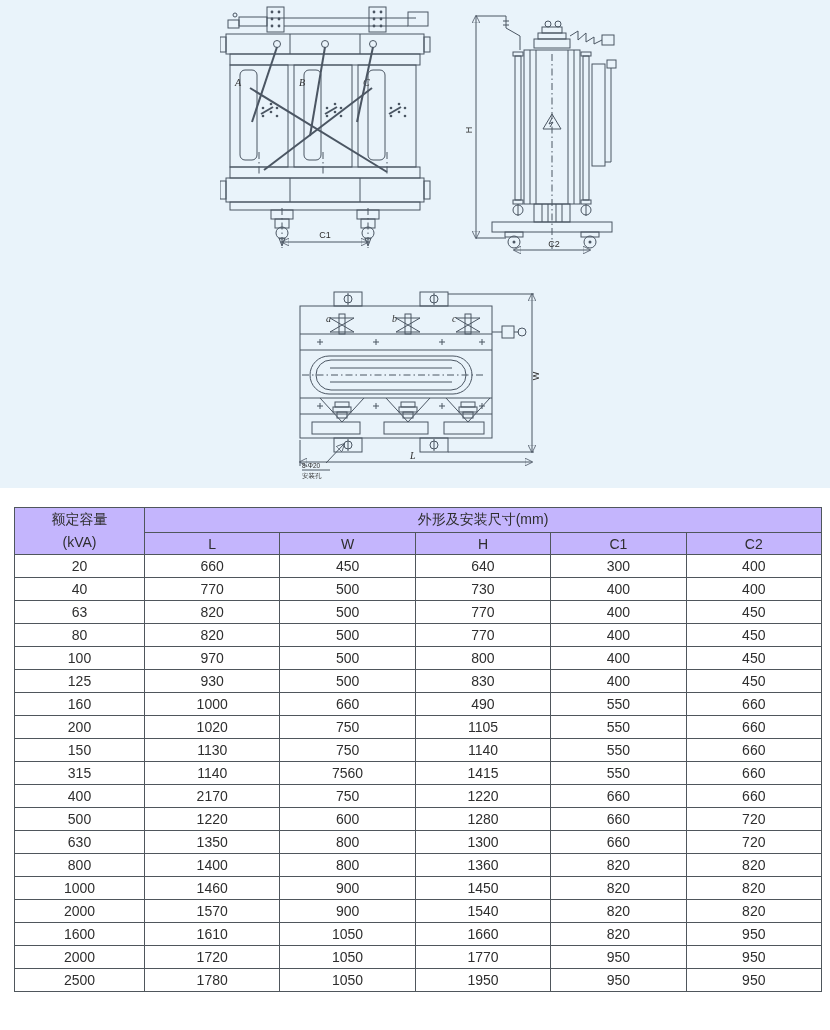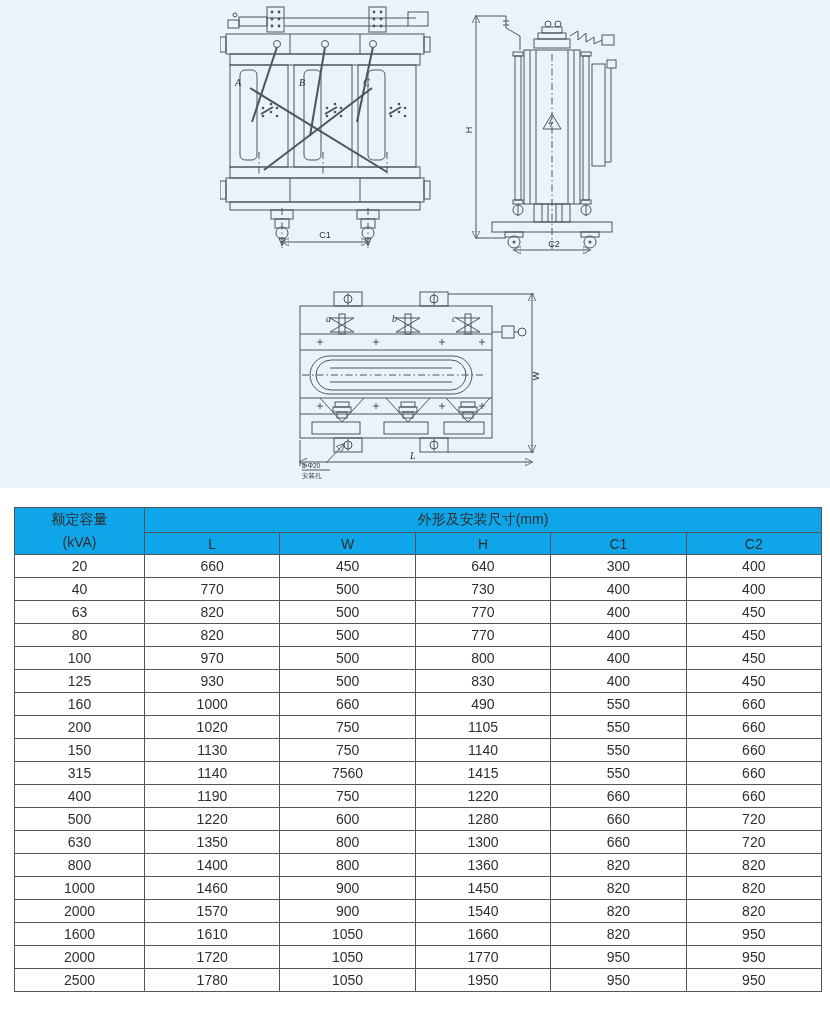--- a/index.html
+++ b/index.html
@@ -19,21 +19,21 @@
   svg .rod  { stroke-width:2; }
   text.dlbl { font:9px "Liberation Sans",sans-serif; text-anchor:middle; }
   text.ital { font:italic 10px "Liberation Serif",serif; }
   text.note { font:6.5px "Liberation Sans",sans-serif; }
 
   
   .table-wrap { position:absolute; left:14px; top:507px; width:808px; }
   table { width:100%; border-collapse:collapse; table-layout:fixed; }
   th, td { border:1px solid #4f565c; text-align:center; vertical-align:middle;
            color:#2e2e2e; font-size:14px; padding:0; }
-  thead th { background:#0ea5e9; font-weight:normal; }
+  thead th { background:#c4b5fd; font-weight:normal; }
   thead tr.h1 th { height:25px; }
   thead tr.h2 th { height:22px; }
   th.cap span { display:block; line-height:23px; }
   tbody td { height:23px; background:#ffffff; }
 </style>
 </head>
 <body>
 
 <div class="blue-panel">
 
@@ -431,21 +431,21 @@
         <tr>
           <td>315</td>
           <td>1140</td>
           <td>7560</td>
           <td>1415</td>
           <td>550</td>
           <td>660</td>
         </tr>
         <tr>
           <td>400</td>
-          <td>1190</td>
+          <td>2170</td>
           <td>750</td>
           <td>1220</td>
           <td>660</td>
           <td>660</td>
         </tr>
         <tr>
           <td>500</td>
           <td>1220</td>
           <td>600</td>
           <td>1280</td>

